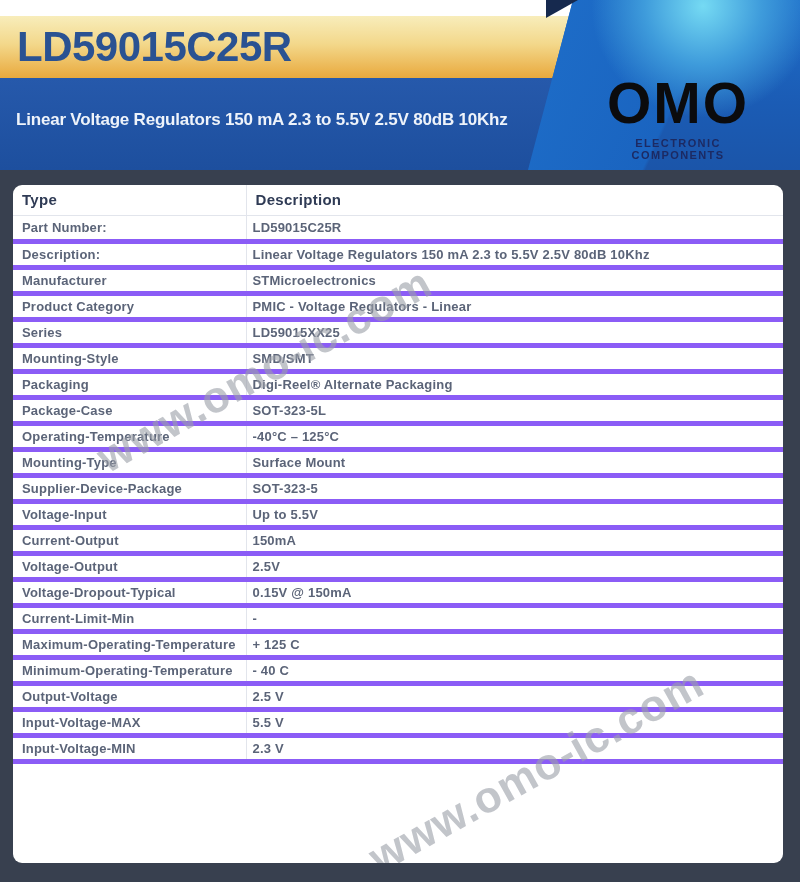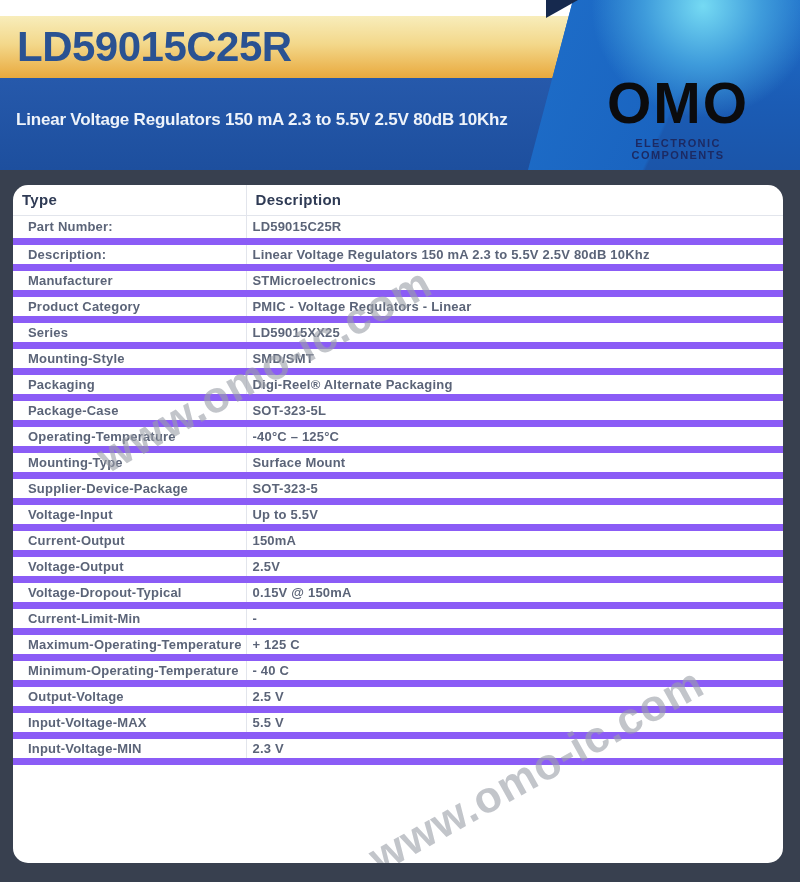--- a/index.html
+++ b/index.html
@@ -40,34 +40,34 @@
     position: absolute; top: 0; left: 546px; width: 32px; height: 18px; z-index: 3;
     background: #16294e; clip-path: polygon(0 0, 100% 0, 0 100%);
   }
   .brand-logo { position: absolute; top: 42px; left: 592px; width: 172px; text-align: center; z-index: 4; }
   .logo-text { font-size: 57px; line-height: 1.05; font-weight: bold; color: #0b0b0d; letter-spacing: 2px; margin-top: 32px; }
   .logo-tagline { margin-top: 3px; font-size: 11px; font-weight: bold; letter-spacing: 1.4px; color: #1c2a63; }
 
   
   .spec-card {
     position: relative; margin: 15px 0 0 13px; width: 770px; height: 678px;
-    background: #ffffff; border-radius: 15px; overflow: hidden;
+    background: #ffffff; border-radius: 9px; overflow: hidden;
   }
   table { width: 100%; border-collapse: collapse; table-layout: fixed; }
   col.c1 { width: 233px; }
   th {
     height: 30px; text-align: left; font-size: 15px; font-weight: bold;
     color: #2f3b55; letter-spacing: 0.3px;
     border-bottom: 1px solid #e2e5ec; padding: 0 0 0 9px;
   }
   th:first-child { border-right: 1px solid #e2e5ec; }
   td {
     height: 26px; font-size: 13px; font-weight: bold; color: #5b6478;
-    letter-spacing: 0.2px; border-bottom: 7px solid #8b5cf6;
-    padding: 0 4px 0 15px; white-space: nowrap; overflow: hidden;
+    letter-spacing: 0.2px; border-bottom: 5px solid #8b5cf6;
+    padding: 0 4px 0 9px; white-space: nowrap; overflow: hidden;
   }
   td:first-child { border-right: 1px solid #e2e5ec; }
   td + td { padding-left: 6px; }
 
   
   .watermark {
     position: absolute; white-space: nowrap; pointer-events: none;
     font-size: 44px; font-weight: bold; letter-spacing: 1px;
     color: #9b9fa8; opacity: 0.6; transform: rotate(-29deg);
   }

